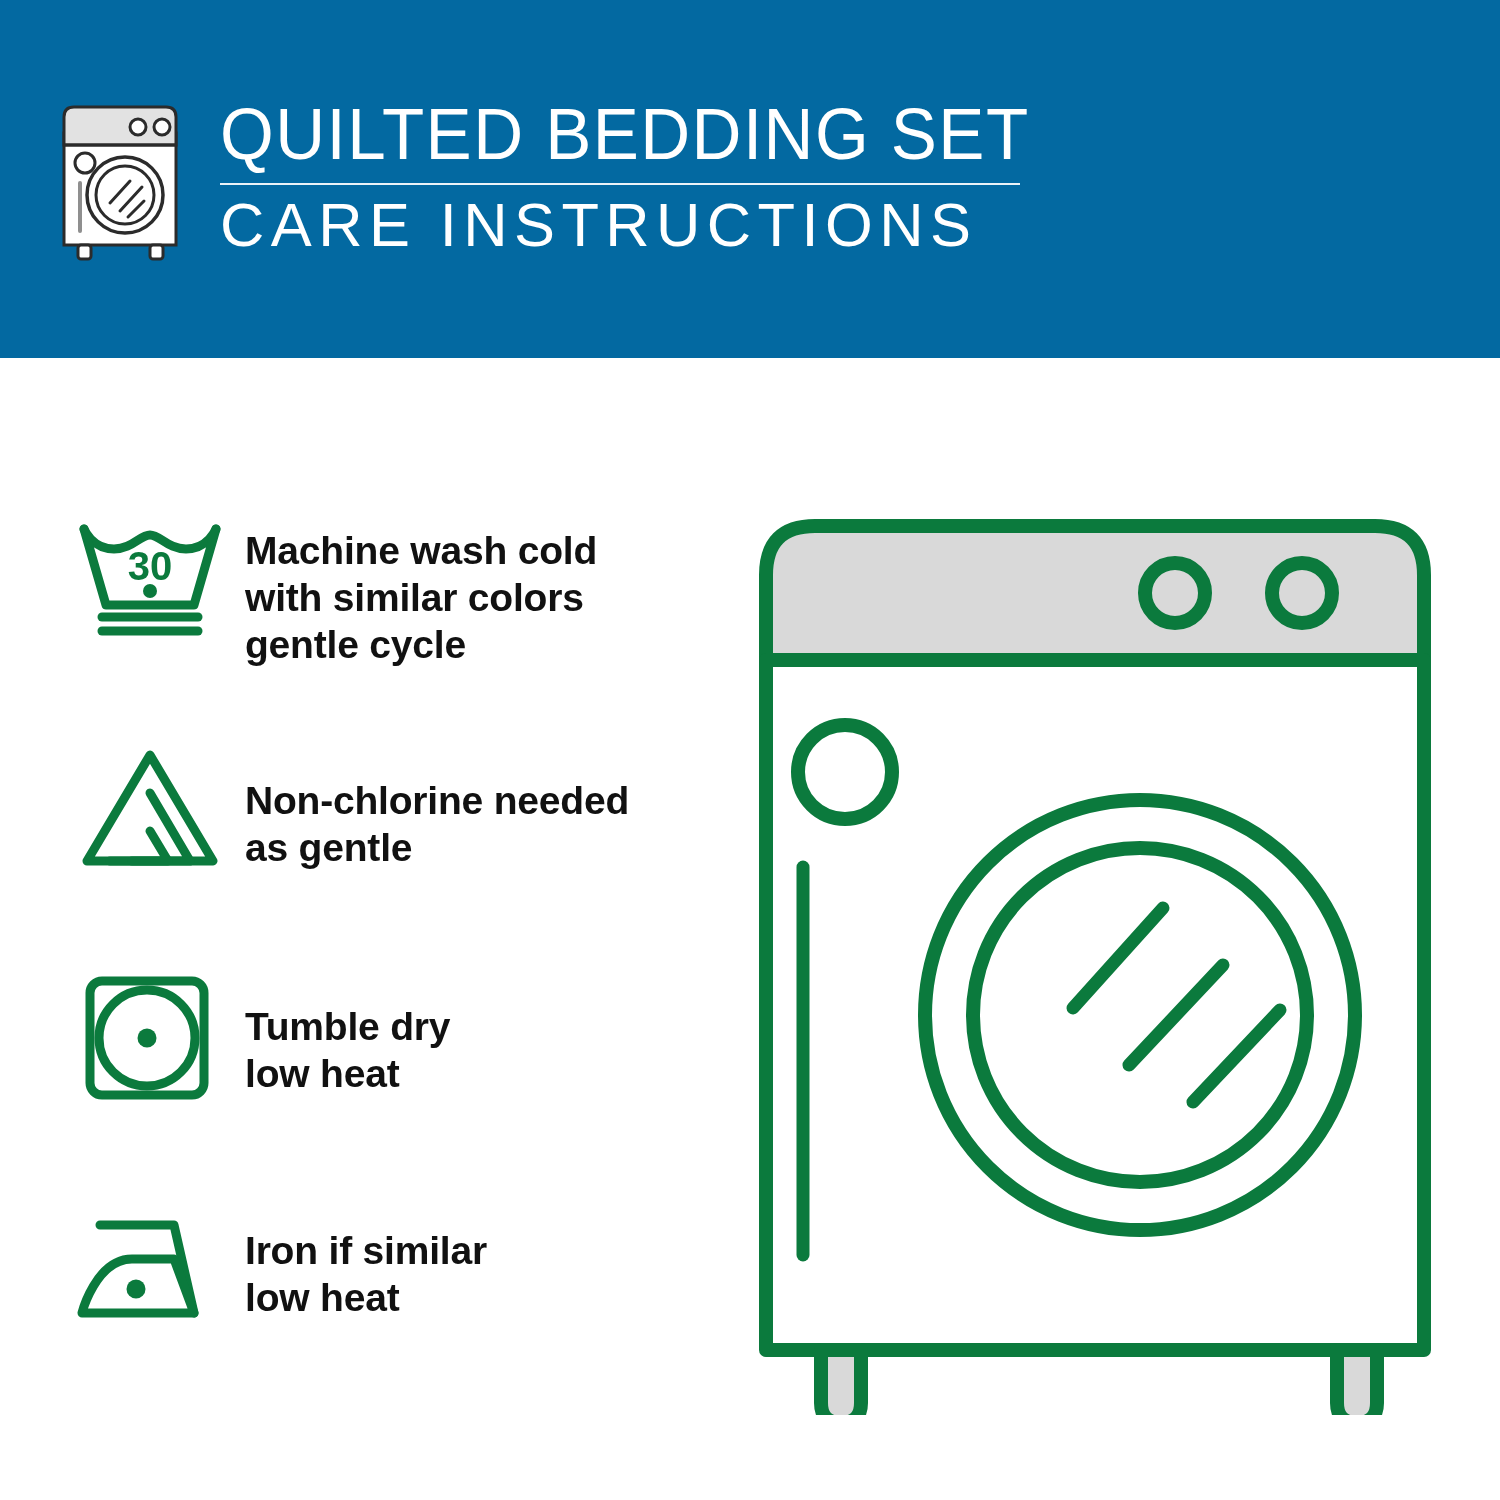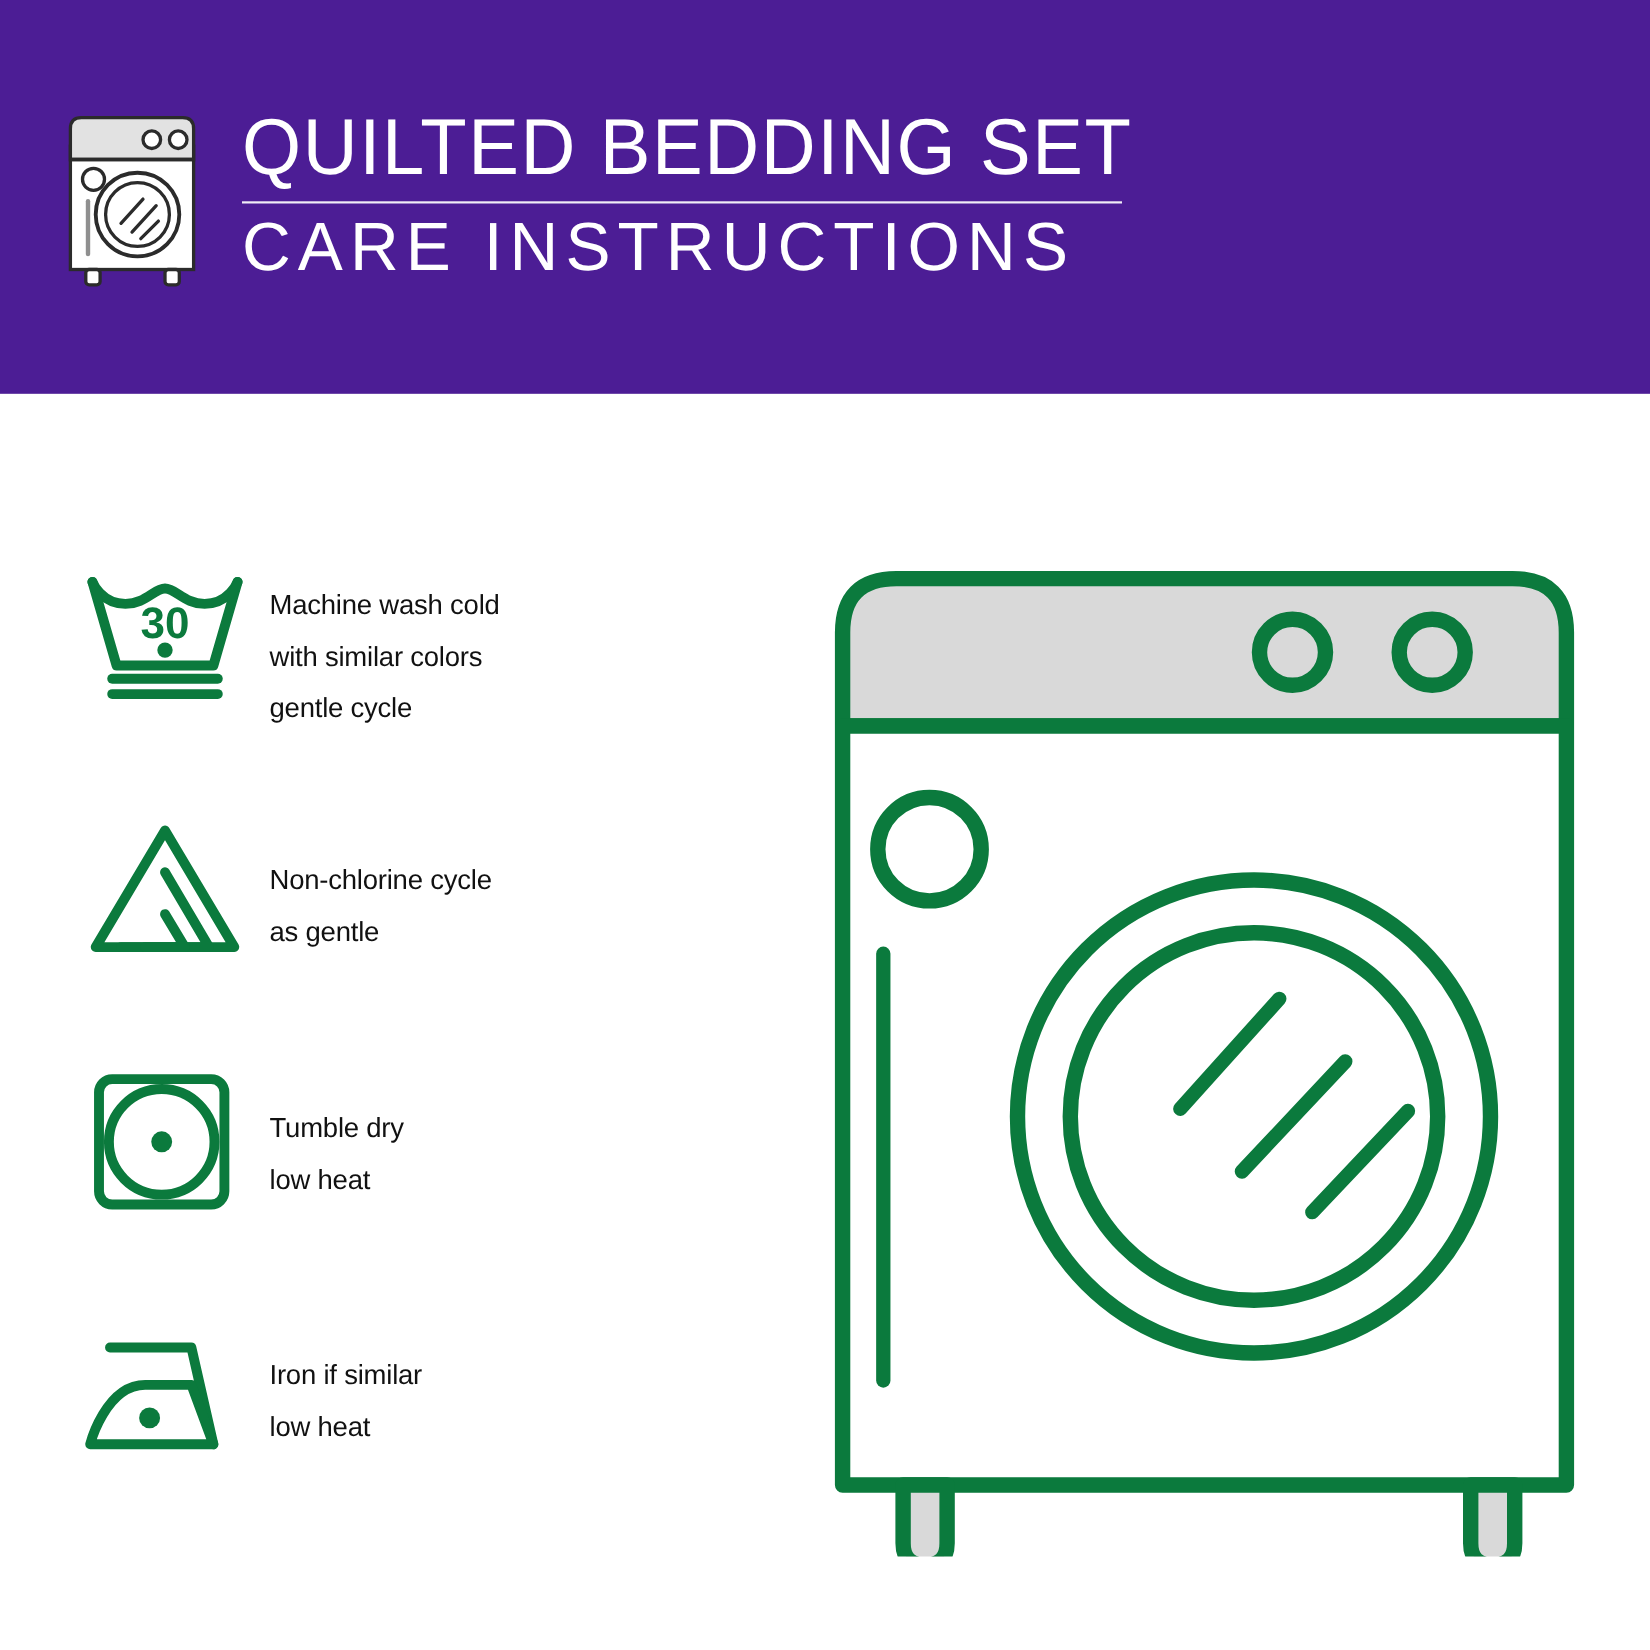--- a/index.html
+++ b/index.html
@@ -18,21 +18,21 @@
     overflow: hidden;
   }
 
   
   .header-band {
     position: absolute;
     left: 0;
     top: 0;
     width: 1500px;
     height: 358px;
-    background: #4c1d95;
+    background: #0369a1;
   }
   .header-inner {
     position: absolute;
     left: 58px;
     top: 95px;
     width: 1000px;
     height: 180px;
   }
   .header-logo {
     position: absolute;
@@ -94,24 +94,24 @@
     width: 175px;
     flex: 0 0 175px;
     display: flex;
     align-items: flex-start;
     justify-content: flex-start;
     padding-top: 8px;
   }
   .care-label {
     flex: 1 1 auto;
     font-family: "Liberation Sans", sans-serif;
-    font-size: 25px;
+    font-size: 39px;
     line-height: 47px;
     color: #111111;
-    font-weight: 400;
+    font-weight: 700;
     letter-spacing: -0.2px;
     padding-top: 20px;
   }
   .care-row.r1 .care-label { padding-top: 22px; }
   .care-row.r2 .care-label { padding-top: 42px; }
   .care-row.r3 .care-label { padding-top: 38px; }
   .care-row.r4 .care-label { padding-top: 32px; }
   .care-label span { display: block; white-space: nowrap; }
 
   
@@ -192,21 +192,21 @@
       <div class="care-symbol">
         <svg viewBox="0 0 160 130" width="160" height="130" aria-hidden="true">
           <g fill="none" stroke="#0b7a3d" stroke-width="9" stroke-linecap="round" stroke-linejoin="round">
             <path d="M80 12 L143 118 L17 118 Z"></path>
             <path d="M80 50 L120 118 L40 118"></path>
             <path d="M80 88 L98 118 L62 118"></path>
           </g>
         </svg>
       </div>
       <div class="care-label">
-        <span>Non-chlorine cycle</span>
+        <span>Non-chlorine needed</span>
         <span>as gentle</span>
       </div>
     </div>
 
     <div class="care-row r3">
       <div class="care-symbol">
         <svg viewBox="0 0 160 130" width="160" height="130" aria-hidden="true">
           <g fill="none" stroke="#0b7a3d" stroke-width="9" stroke-linecap="round" stroke-linejoin="round">
             <rect x="20" y="8" width="114" height="114" rx="12"></rect>
             <circle cx="77" cy="65" r="48"></circle>

